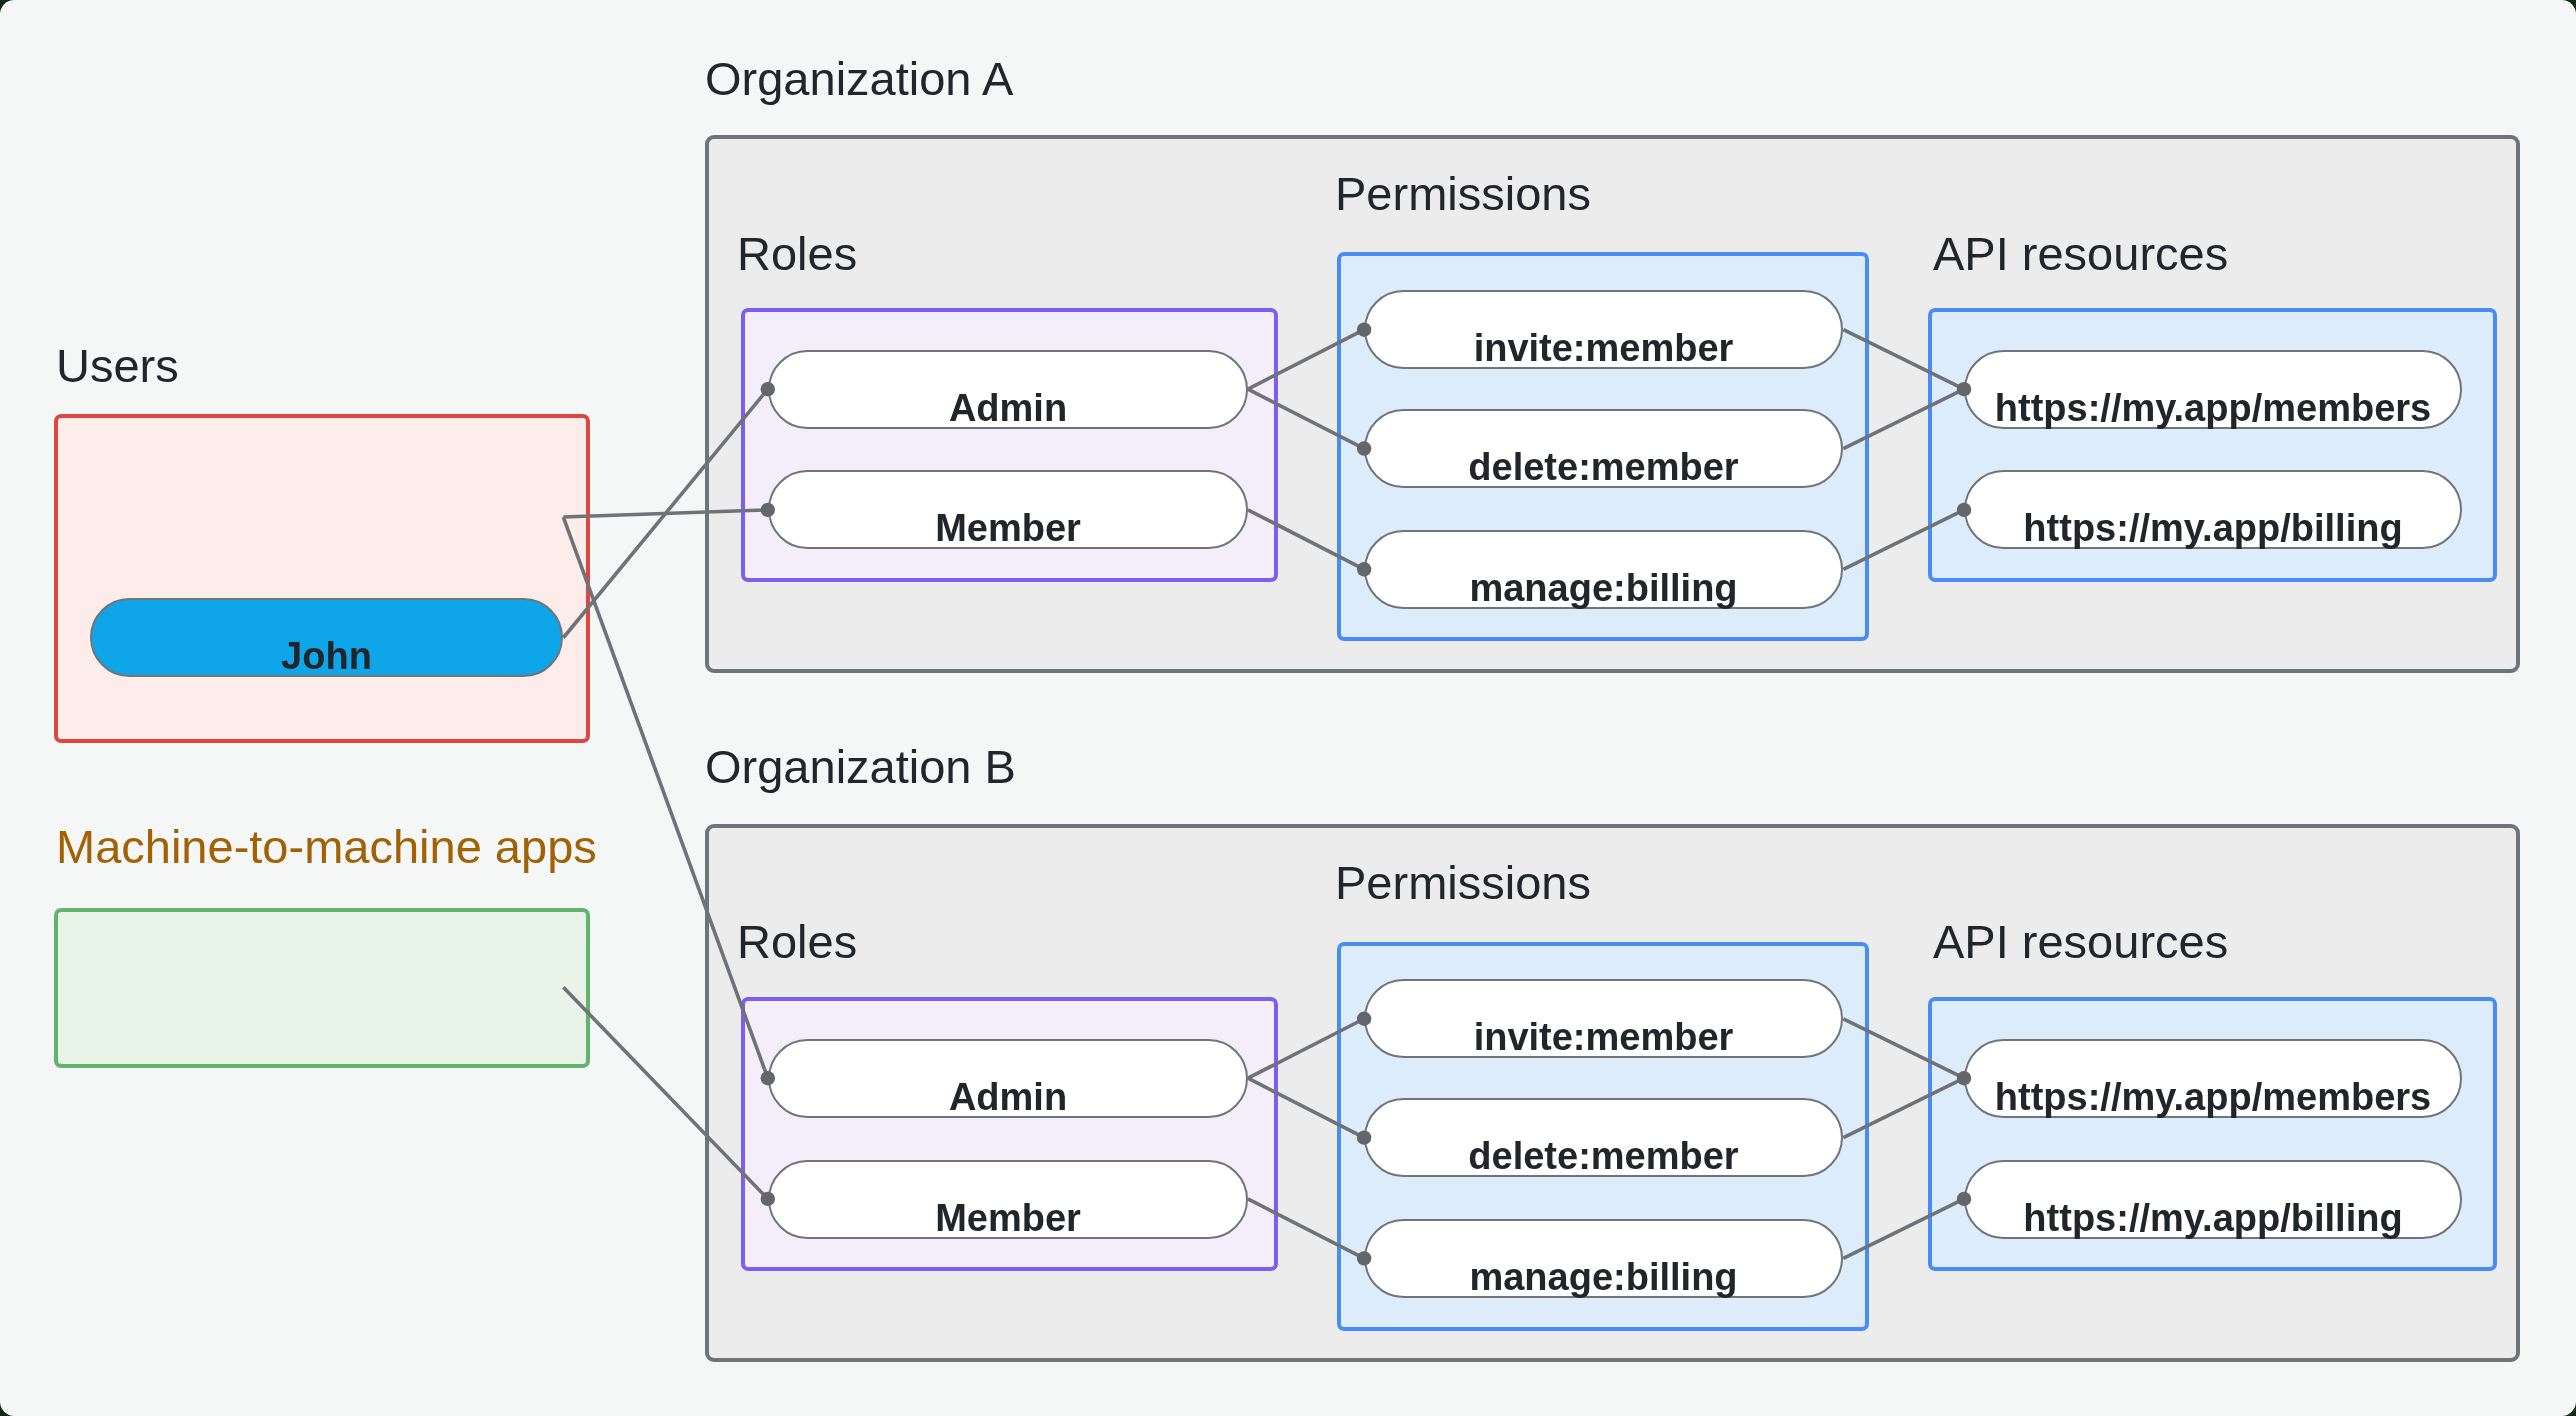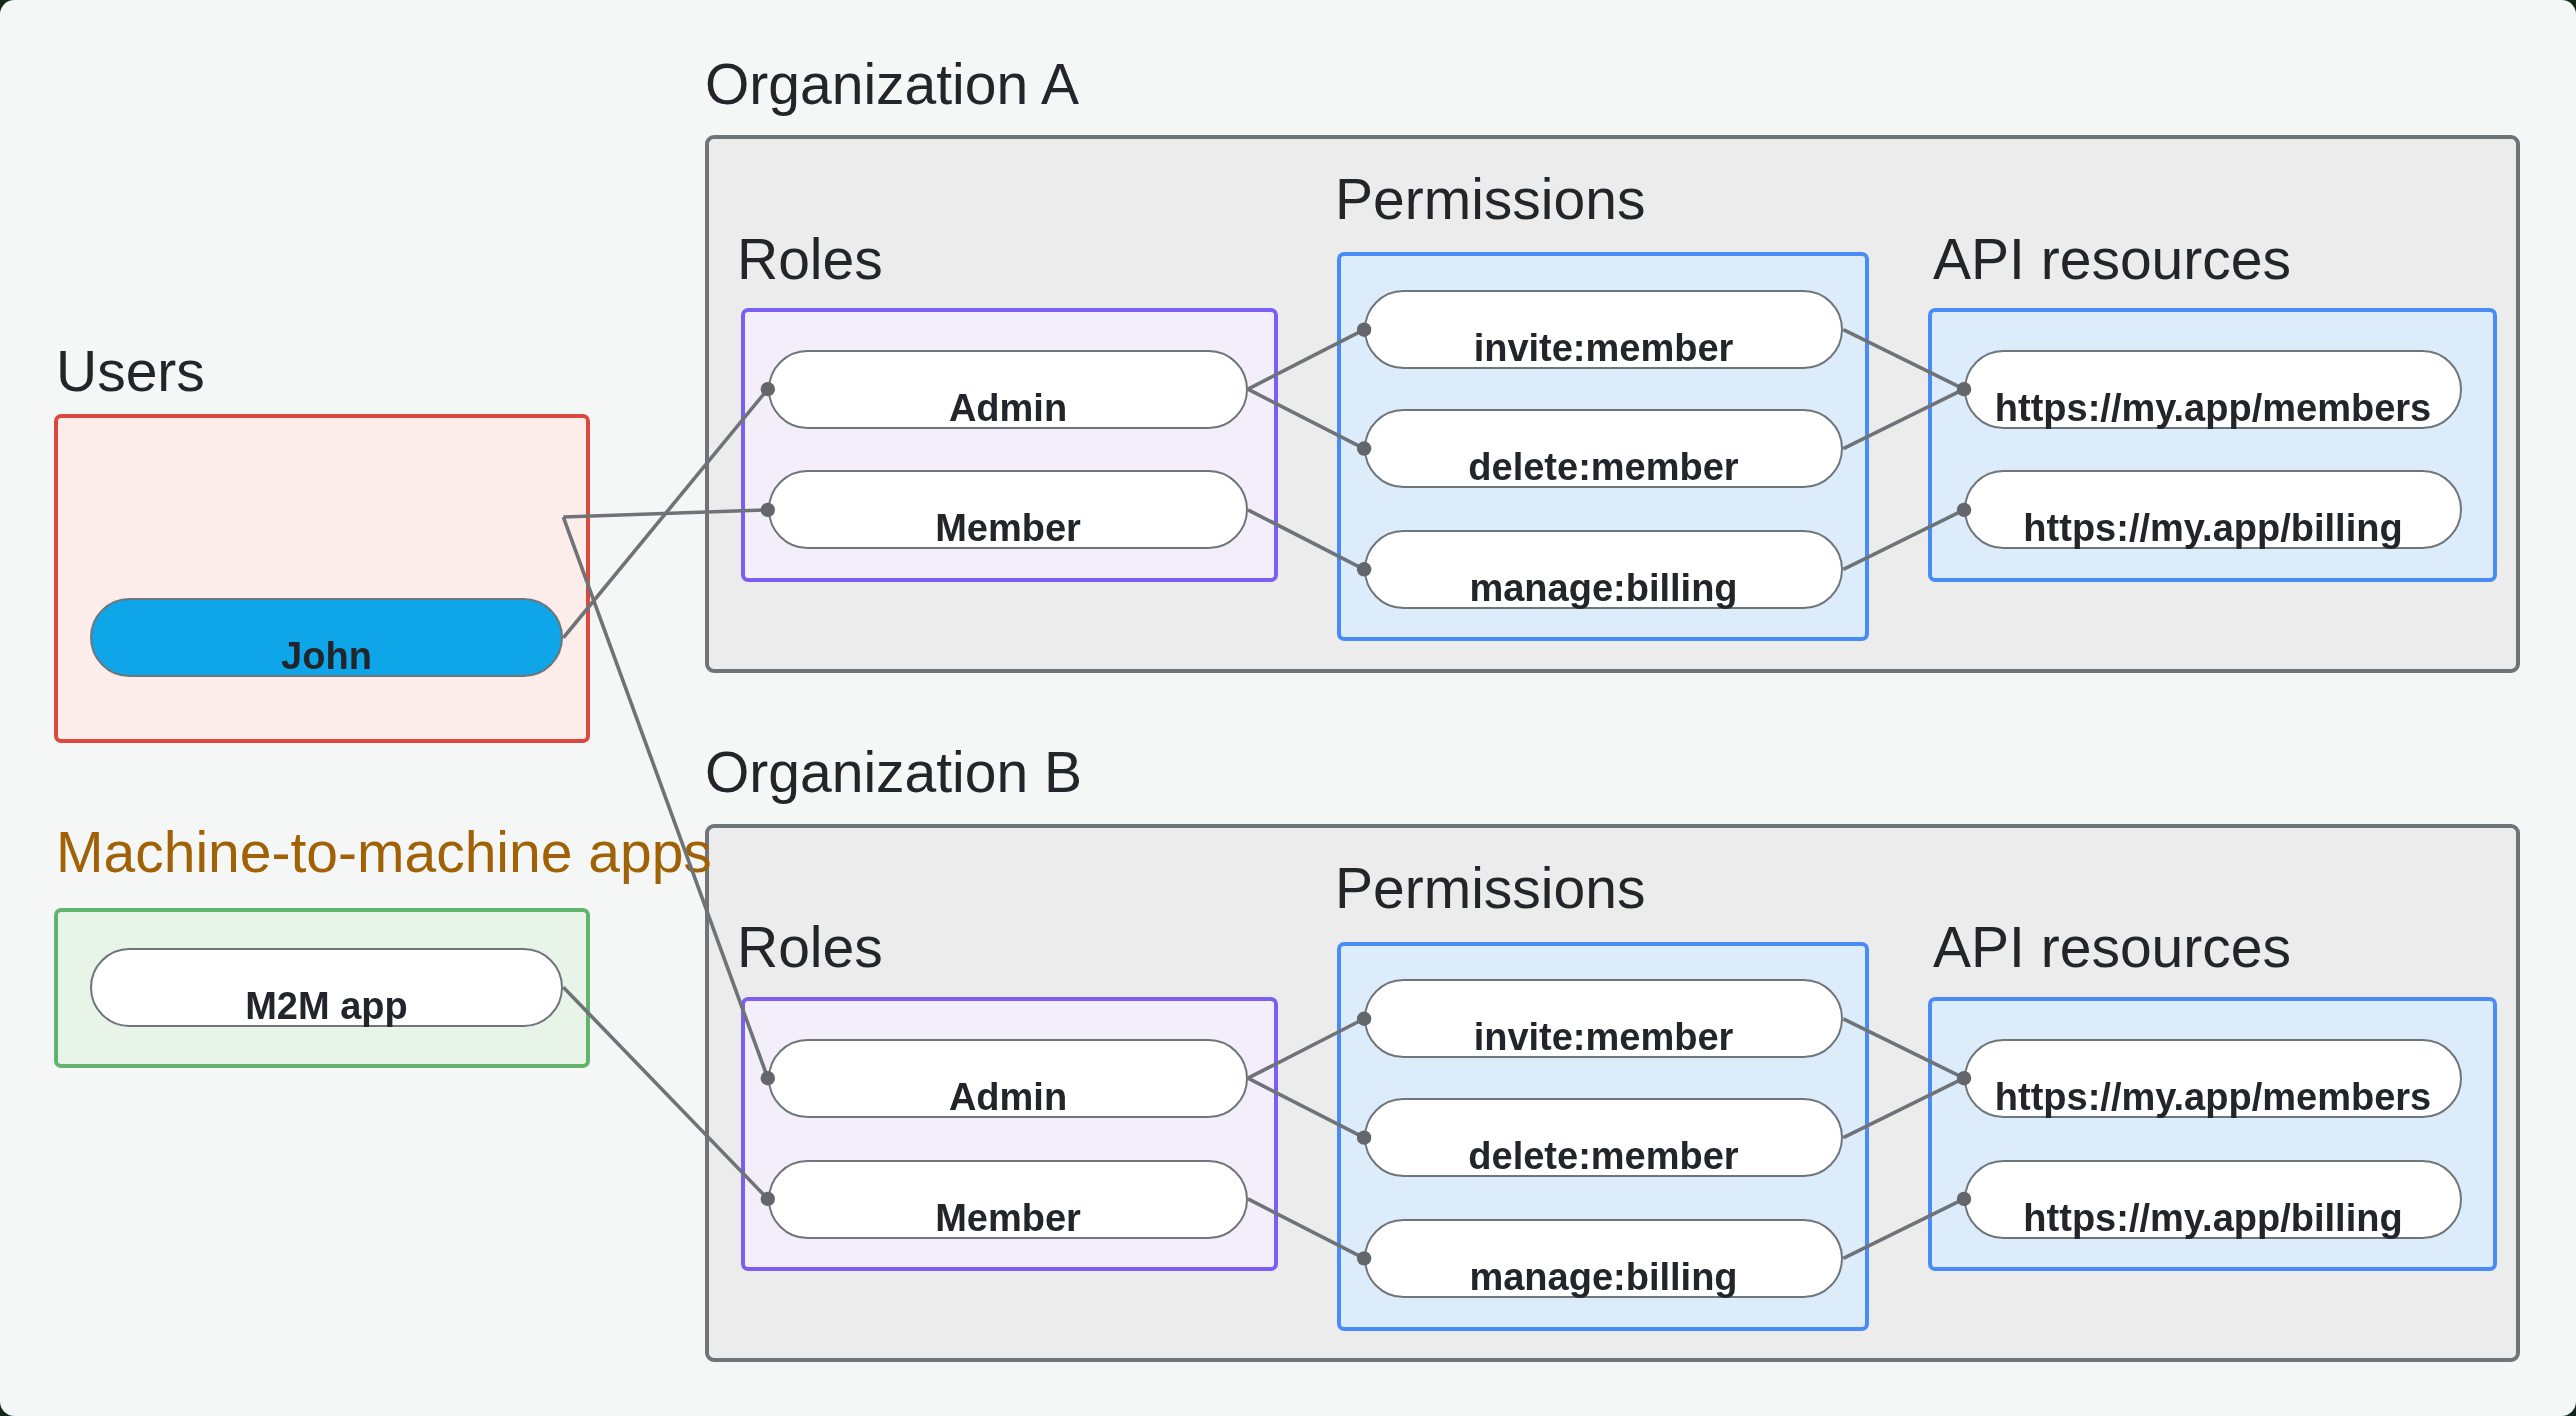--- a/index.html
+++ b/index.html
@@ -32,21 +32,21 @@
     border-radius: 54px;
     display: flex;
     align-items: flex-end;
     justify-content: center;
     white-space: nowrap;
     font-size: 38px;
     font-weight: 700;
     line-height: 1;
   }
   .section-label {
-    font-size: 57px;
+    font-size: 47px;
     font-weight: 500;
     line-height: 1.15;
     white-space: nowrap;
   }
   #edges-svg {
     position: absolute;
     left: 0;
     top: 0;
     pointer-events: none;
   }
@@ -71,23 +71,20 @@
       <div class="cluster-box" style="left: 1928px; top: 308px; width: 569px; height: 274px; background: rgb(221, 236, 250); border: 4.5px solid rgb(74, 140, 245);"></div>
       <div class="section-label" style="left: 1933px; top: 227px; color: rgb(34, 38, 42);">API resources</div>
       <div class="cluster-box" style="left: 741px; top: 997px; width: 537px; height: 274px; background: rgb(244, 238, 251); border: 4.5px solid rgb(124, 95, 242);"></div>
       <div class="section-label" style="left: 737px; top: 915px; color: rgb(34, 38, 42);">Roles</div>
       <div class="cluster-box" style="left: 1337px; top: 942px; width: 532px; height: 389px; background: rgb(221, 236, 250); border: 4.5px solid rgb(74, 140, 245);"></div>
       <div class="section-label" style="left: 1335px; top: 856px; color: rgb(34, 38, 42);">Permissions</div>
       <div class="cluster-box" style="left: 1928px; top: 997px; width: 569px; height: 274px; background: rgb(221, 236, 250); border: 4.5px solid rgb(74, 140, 245);"></div>
       <div class="section-label" style="left: 1933px; top: 915px; color: rgb(34, 38, 42);">API resources</div>
       <div class="pill" style="left: 90px; top: 598px; width: 473px; height: 79px; background: #0ea5e9; border: 2.7px solid rgb(112, 117, 122); color: rgb(34, 38, 42);">
         <span>John</span>
-      </div>
-      <div class="pill" style="left: 90px; top: 948px; width: 473px; height: 79px; background: rgb(255, 255, 255); border: 2.7px solid rgb(112, 117, 122); color: rgb(34, 38, 42);">
-        <span>M2M app</span>
       </div>
       <div class="pill" style="left: 768px; top: 350px; width: 480px; height: 79px; background: rgb(255, 255, 255); border: 2.7px solid rgb(112, 117, 122); color: rgb(34, 38, 42);">
         <span>Admin</span>
       </div>
       <div class="pill" style="left: 768px; top: 470px; width: 480px; height: 79px; background: rgb(255, 255, 255); border: 2.7px solid rgb(112, 117, 122); color: rgb(34, 38, 42);">
         <span>Member</span>
       </div>
       <div class="pill" style="left: 1364px; top: 290px; width: 479px; height: 79px; background: rgb(255, 255, 255); border: 2.7px solid rgb(112, 117, 122); color: rgb(34, 38, 42);">
         <span>invite:member</span>
       </div>

